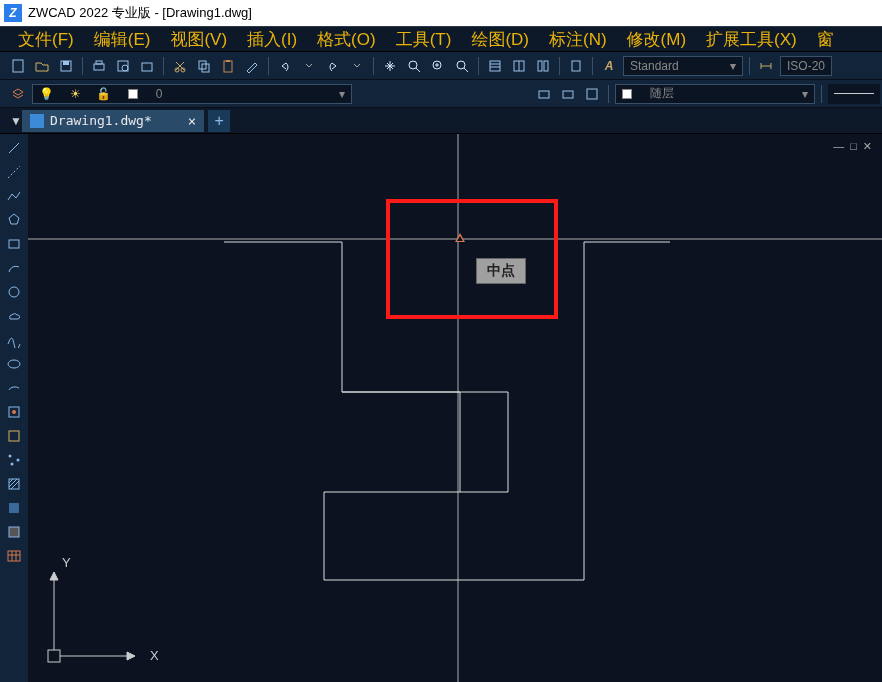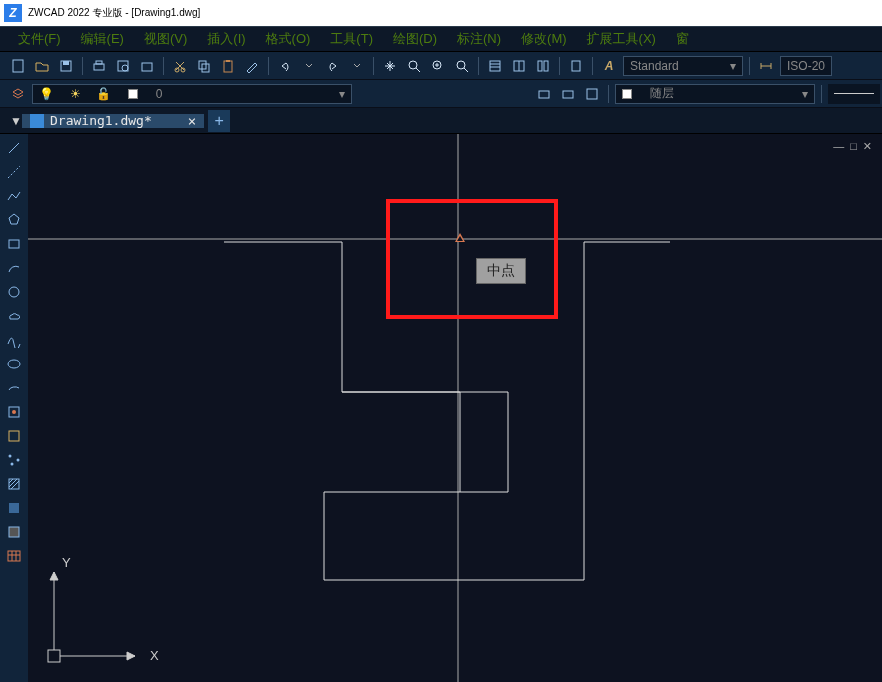--- a/index.html
+++ b/index.html
@@ -22,35 +22,35 @@
   }
   .titlebar .app-icon {
     width: 18px; height: 18px;
     background: #2b7de9;
     color: #fff;
     display: flex; align-items: center; justify-content: center;
     font-style: italic; font-weight: bold;
     margin-right: 6px;
     font-size: 12px;
   }
-  .titlebar .title-text { color: #000; font-size: 10px; }
+  .titlebar .title-text { color: #000; font-size: 13px; }
   .menubar {
     height: 26px;
     background: #0d1828;
     display: flex;
     align-items: center;
     padding-left: 8px;
     border-top: 1px solid #2a3a4a;
     border-bottom: 1px solid #000;
   }
   .menubar .menu-item {
-    color: #4d7c0f;
+    color: #eab308;
     padding: 4px 10px;
     cursor: pointer;
-    font-size: 13px;
+    font-size: 17px;
   }
   .toolbar {
     height: 28px;
     background: #11243a;
     display: flex;
     align-items: center;
     padding-left: 6px;
     border-bottom: 1px solid #0a0e18;
     overflow: hidden;
   }
@@ -85,21 +85,21 @@
   .tabbar {
     height: 26px;
     background: #0d1828;
     display: flex;
     align-items: center;
     border-bottom: 1px solid #000;
   }
   .tabbar .drop { width: 18px; text-align: center; color: #ccc; padding-left: 10px; }
   .tab {
     background: #2a4a6a;
-    height: 14px;
+    height: 22px;
     display: flex; align-items: center;
     padding: 0 8px;
     margin-left: 4px;
     color: #e8e8e8;
     font-family: "SimSun", monospace;
     font-size: 13px;
   }
   .tab .file-icon {
     width: 14px; height: 14px;
     background: #3a8ad8;
@@ -178,20 +178,21 @@
     border-bottom: 5px solid #0d1220;
   }
   .tooltip {
     position: absolute;
     background: #a0a0a0;
     border: 1px solid #666;
     padding: 3px 10px;
     color: #222;
     font-size: 14px;
     font-family: "SimSun", sans-serif;
+    font-weight: bold;
   }
   .ucs {
     position: absolute;
     bottom: 10px; left: 12px;
     width: 120px; height: 120px;
     pointer-events: none;
   }
   svg { display: block; }
 </style>
 </head>

